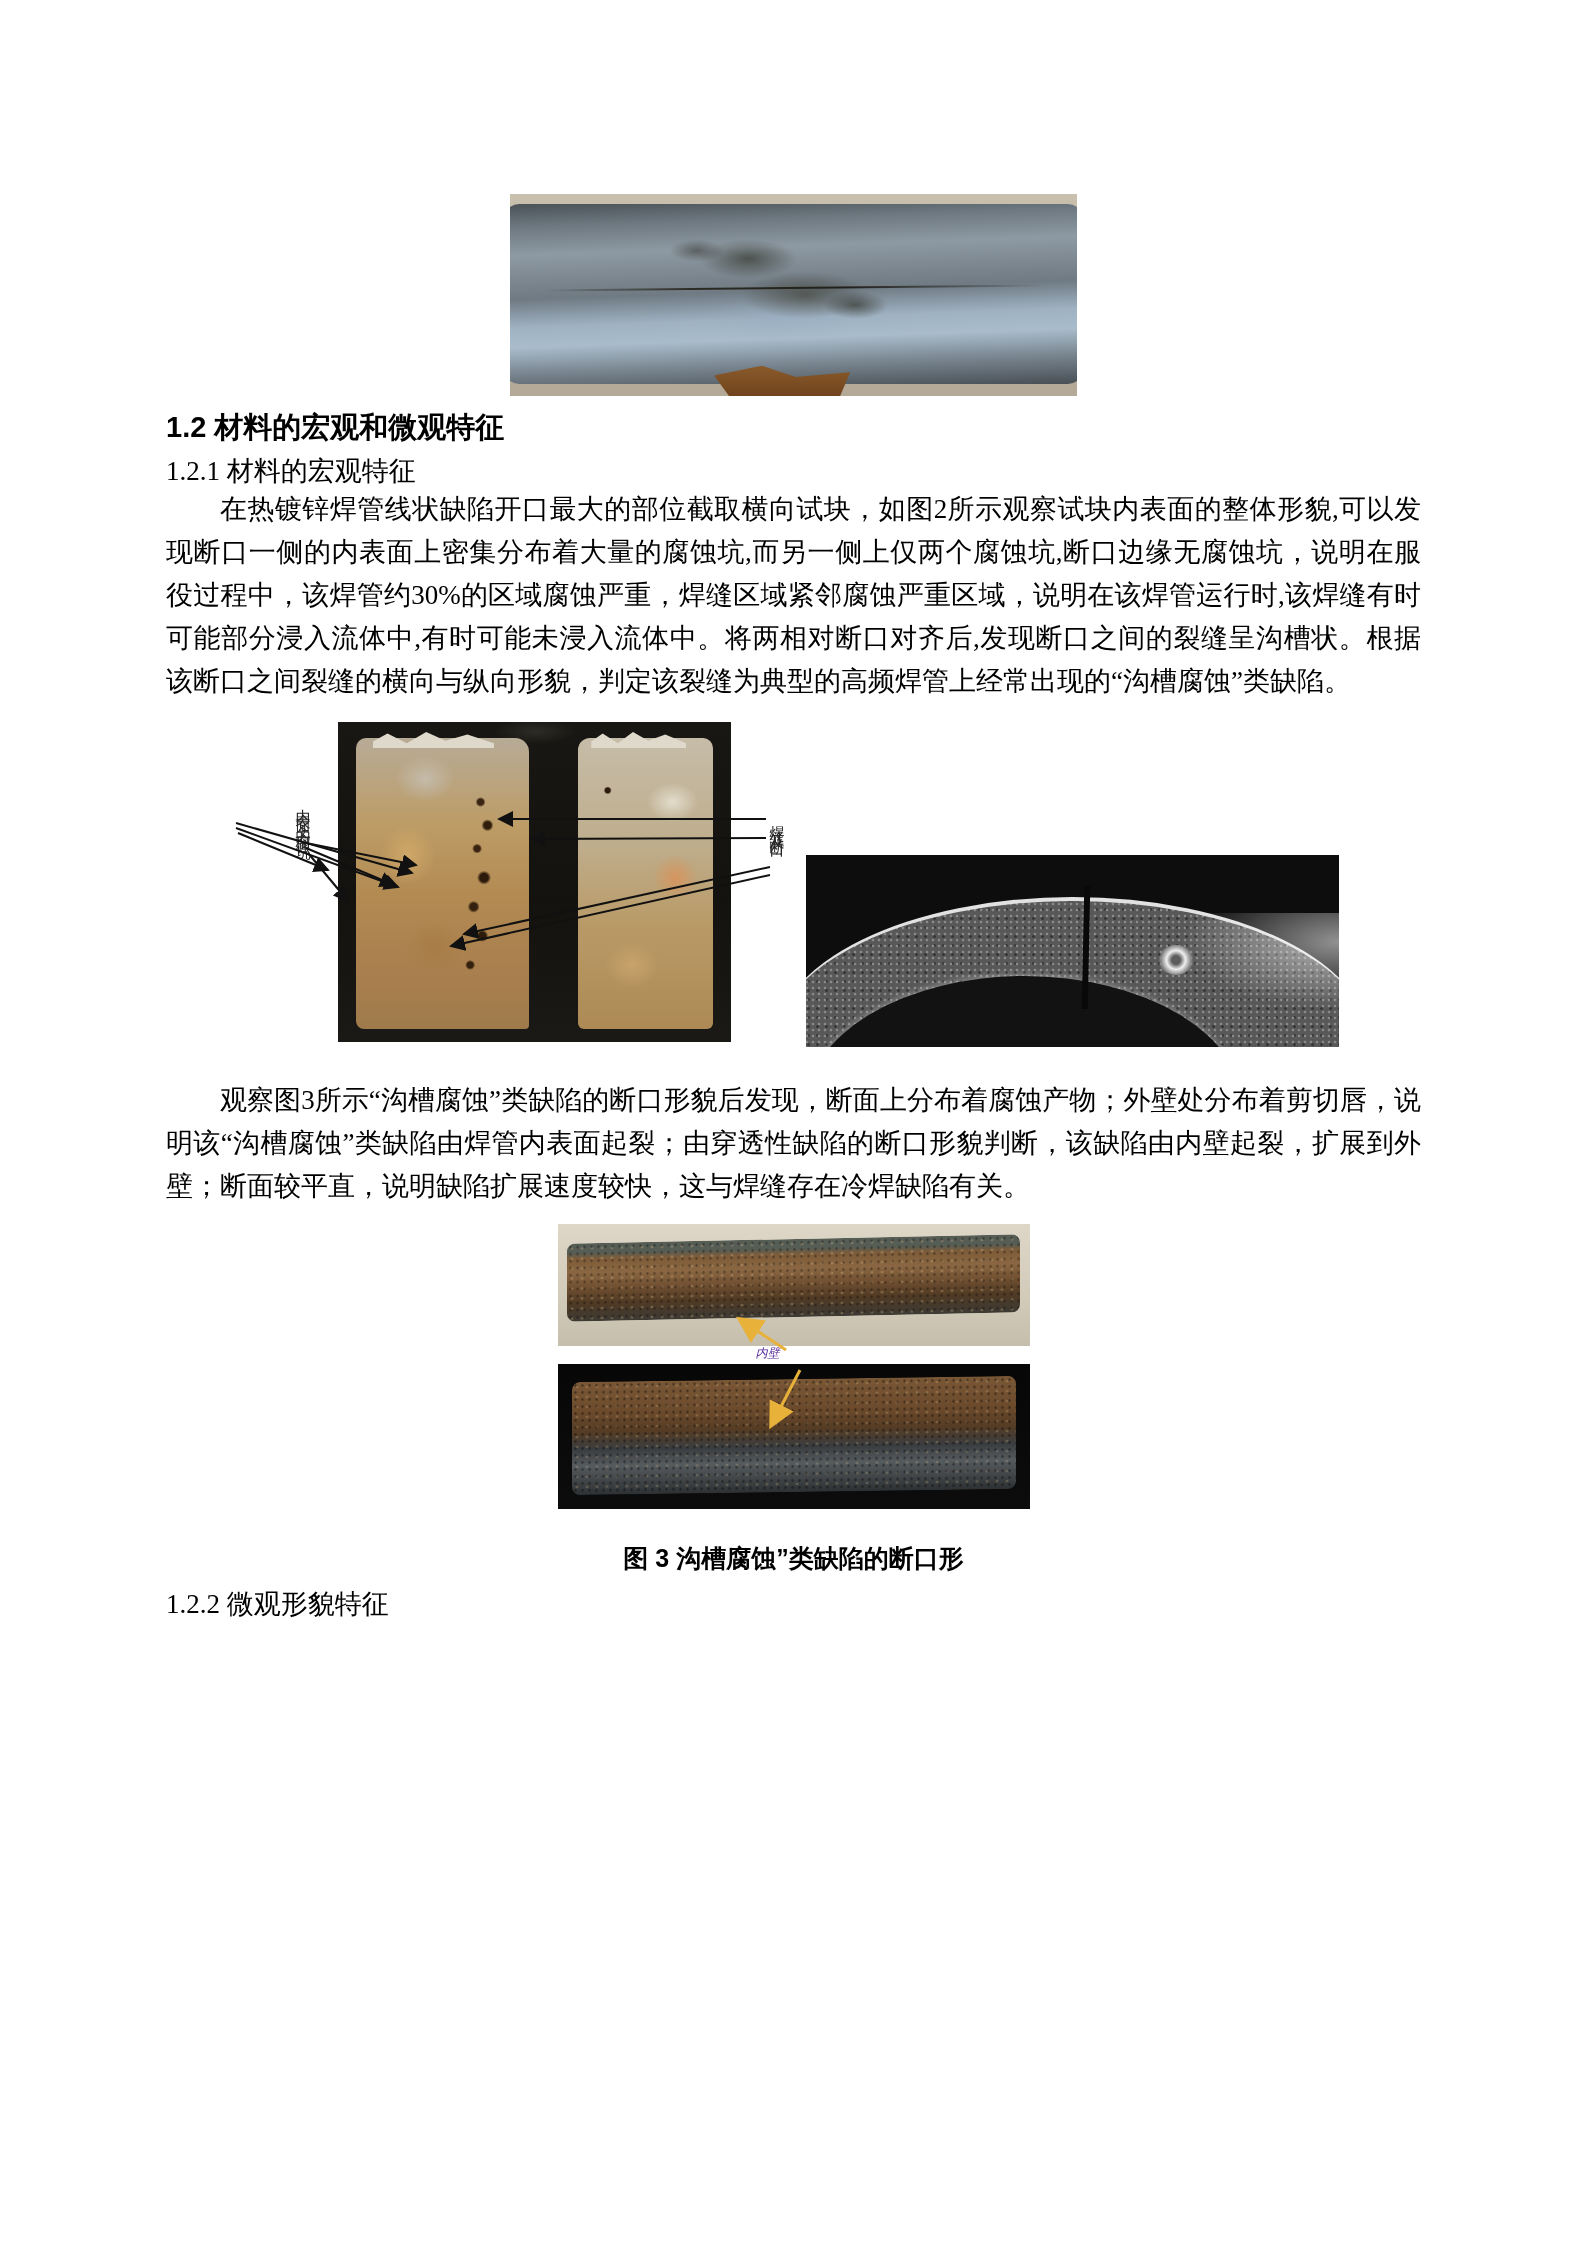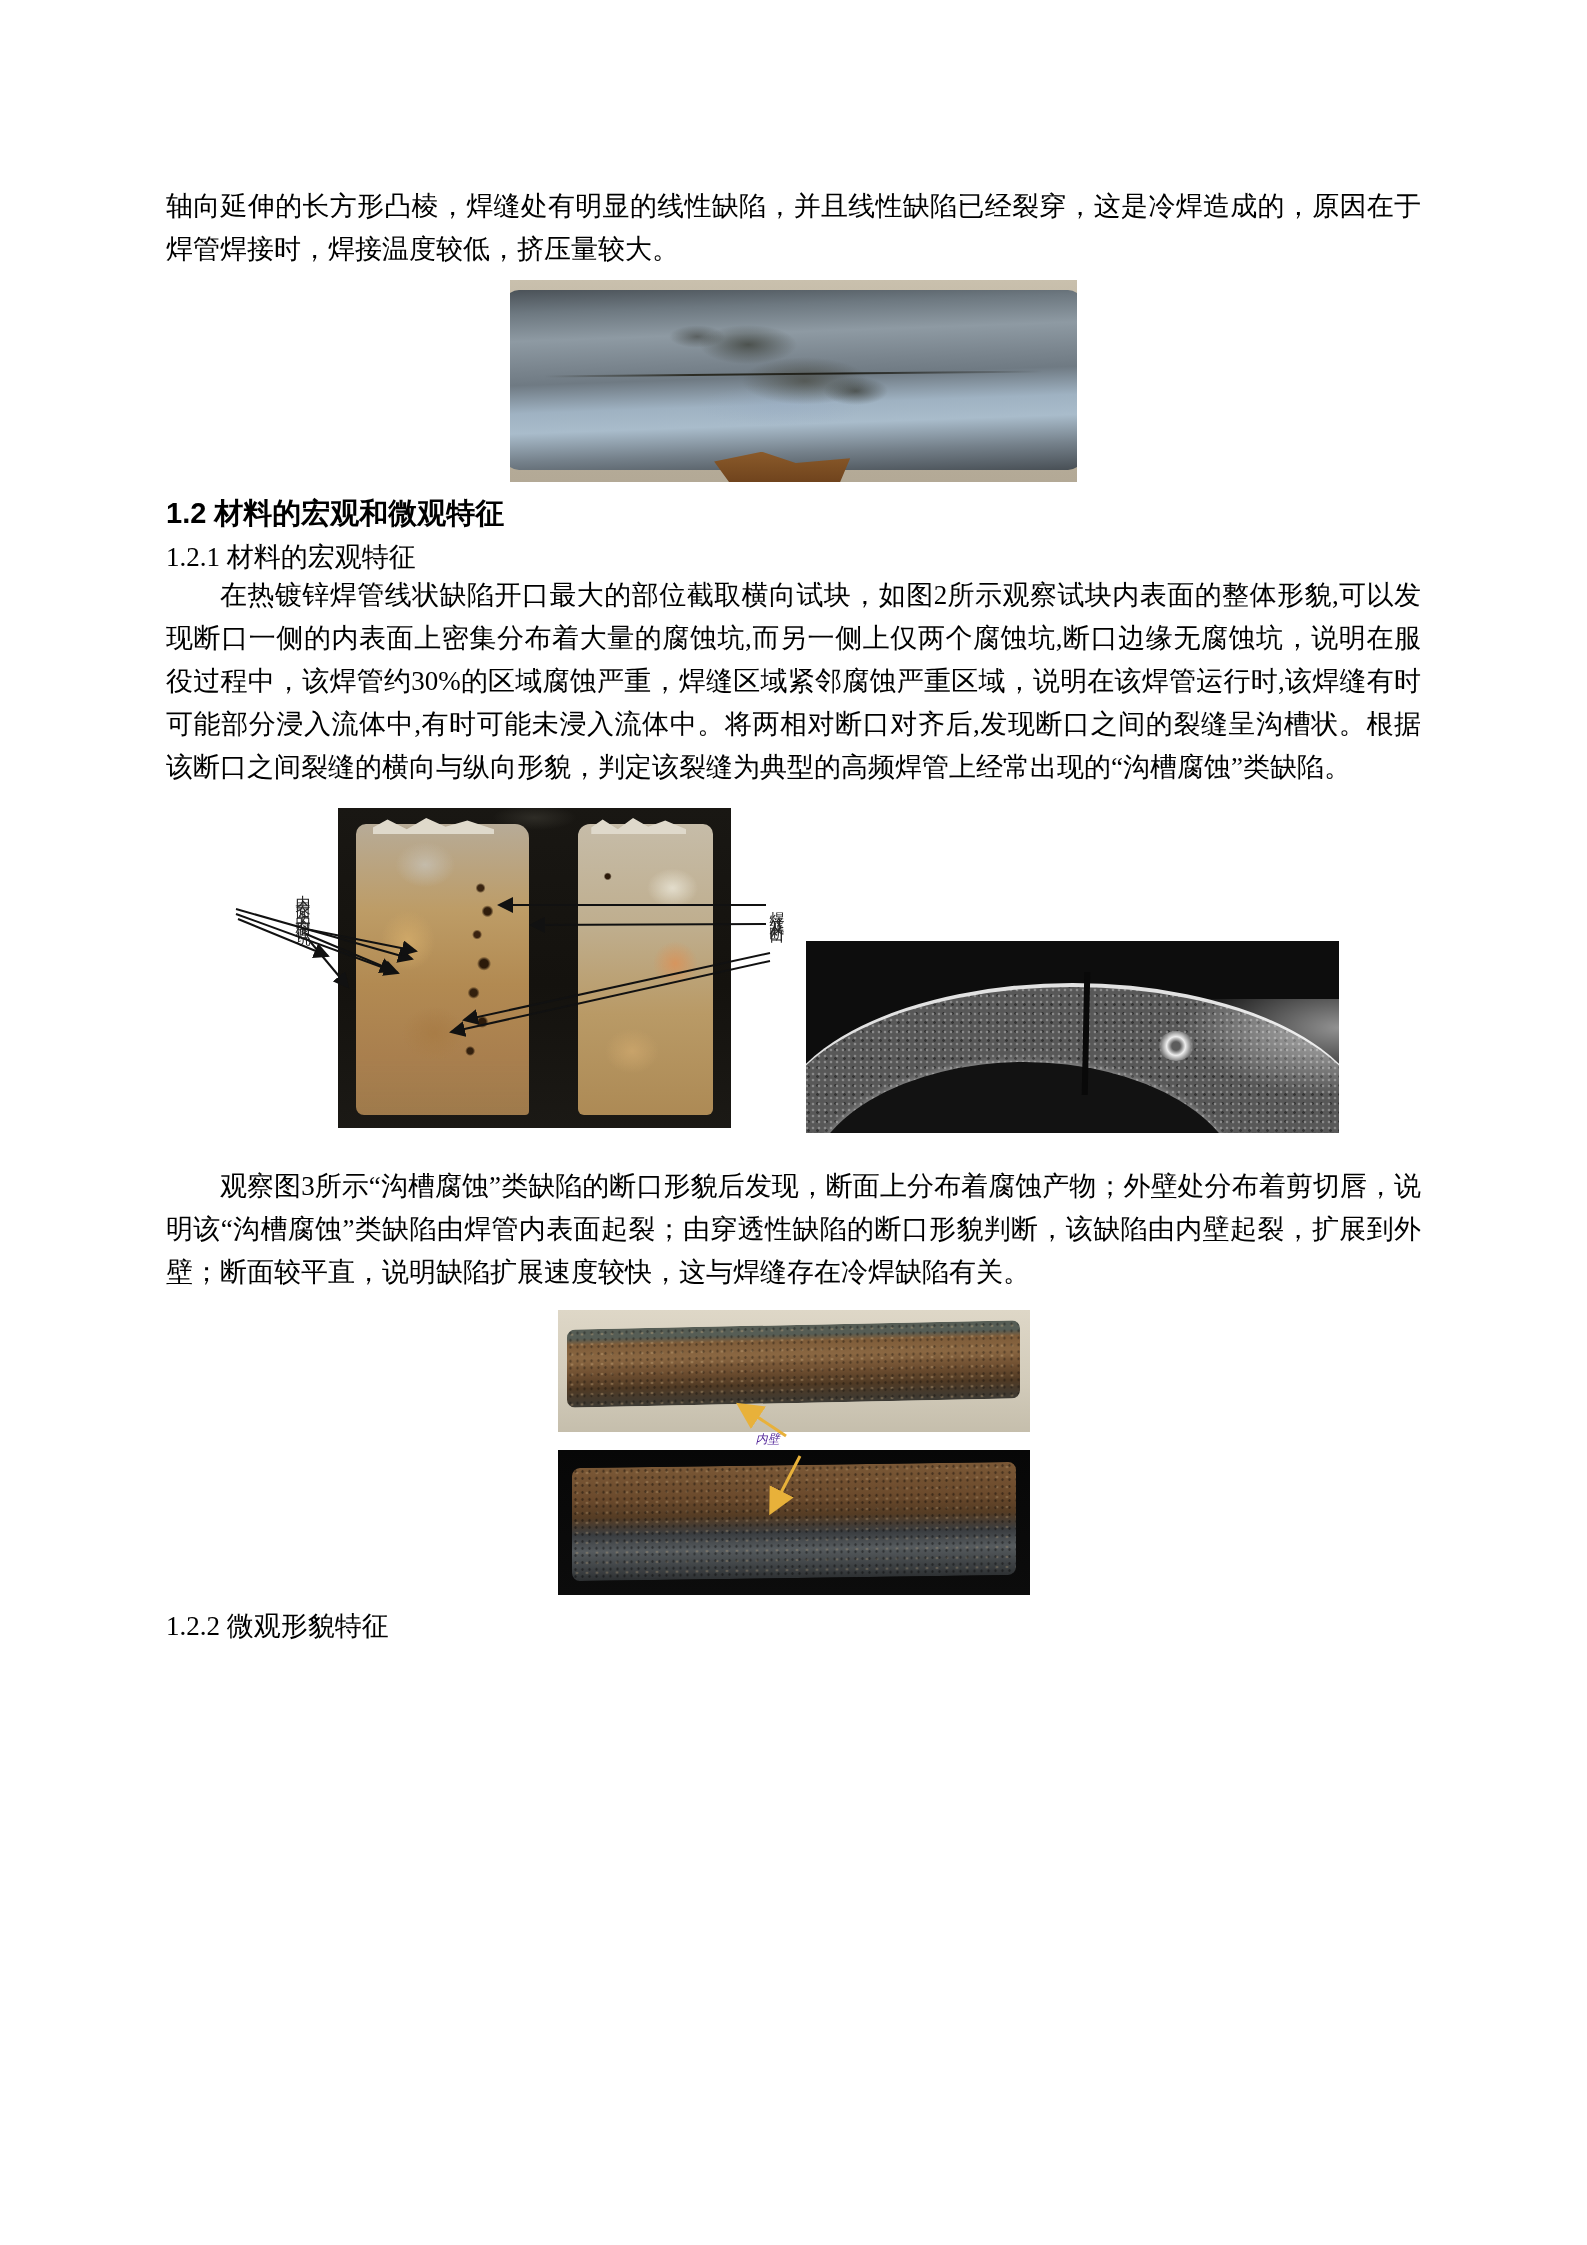--- a/index.html
+++ b/index.html
@@ -164,21 +164,20 @@
     font-family:"Liberation Serif","DejaVu Serif",serif;
     font-style:italic;
   }
 </style>
 </head>
 <body>
 
 <div class="page">
   <div class="content">
 
-    <p class="body-text no-indent">轴向延伸的长方形凸棱，焊缝处有明显的线性缺陷，并且线性缺陷已经裂穿，这是冷焊造成的，原因在于焊管焊接时，焊接温度较低，挤压量较大。</p>
 
     <div class="fig1-photo">
       <div class="pipe"></div>
       <div class="pipe-smudge"></div>
       <div class="pipe-seam"></div>
       <div class="wood"></div>
     </div>
 
     <h2 class="h-bold">1.2  材料的宏观和微观特征</h2>
     <h3 class="h-sub">1.2.1  材料的宏观特征</h3>
@@ -239,18 +238,19 @@
           <marker id="ay" markerWidth="10" markerHeight="9" refX="7" refY="4.5" orient="auto">
             <path d="M0,0 L9,4.5 L0,9 z" fill="#e8b13a"></path>
           </marker>
         </defs>
         <g stroke="#e8b13a" stroke-width="3" fill="none">
           <line x1="228" y1="126" x2="183" y2="96" marker-end="url(#ay)"></line>
           <line x1="242" y1="146" x2="214" y2="200" marker-end="url(#ay)"></line>
         </g>
       </svg>
     </div>
+    <div class="caption" style="margin-top:34px;">图 3 沟槽腐蚀”类缺陷的断口形</div>
 
     <h3 class="h-sub" style="margin-top:14px;">1.2.2  微观形貌特征</h3>
 
 
   </div>
 </div>
 
 </body></html>

